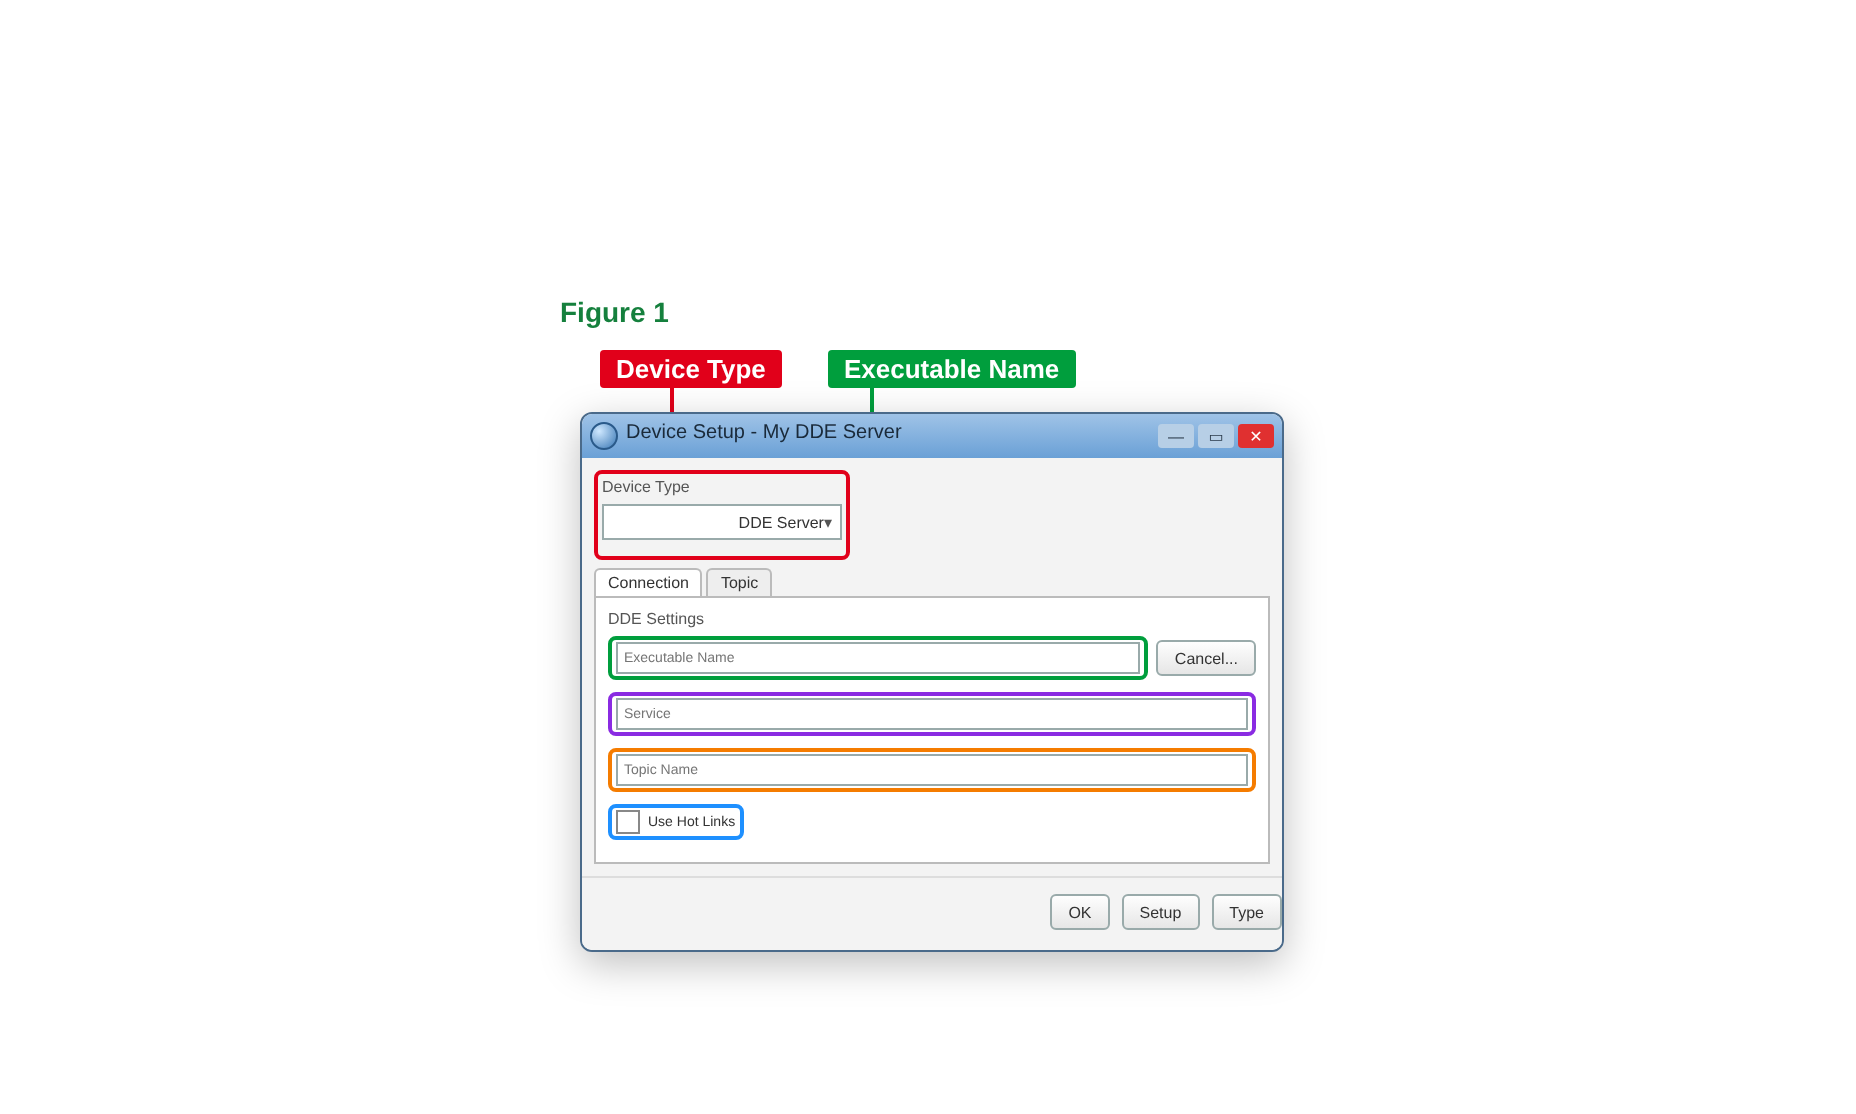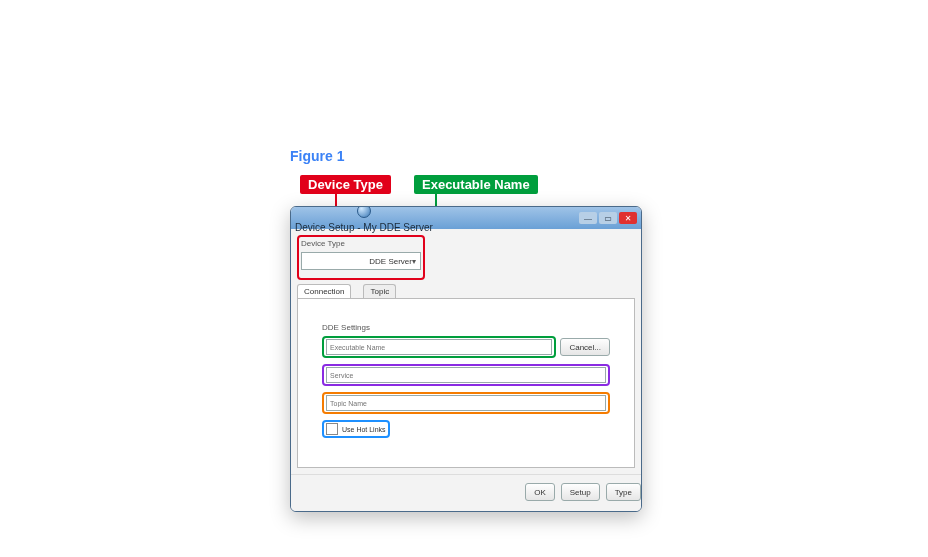--- a/index.html
+++ b/index.html
@@ -13,25 +13,25 @@
     color: #333;
     position: relative;
   }
   .page {
     position: relative;
     width: 928px;
     height: 557px;
   }
   .figure-title {
     position: absolute;
-    left: 290px;
+    left: 280px;
     top: 148px;
     font-size: 14px;
     font-weight: bold;
-    color: #3b82f6;
+    color: #15803d;
   }
   
   .callout {
     position: absolute;
     color: #fff;
     font-size: 13px;
     font-weight: bold;
     padding: 2px 8px;
     border-radius: 2px;
     white-space: nowrap;
@@ -70,23 +70,22 @@
     background: linear-gradient(to bottom, #9fc3e7, #6aa0d6);
     display: flex;
     align-items: center;
     justify-content: space-between;
     padding: 0 4px;
     font-size: 10px;
     color: #1a2a3a;
   }
   .titlebar .left {
     display: flex;
-    align-items: center;
+    align-items: flex-start;
     gap: 4px;
-    flex-direction: column;
   }
   .titlebar .appicon {
     width: 12px; height: 12px;
     background: radial-gradient(circle at 30% 30%, #cfe8ff, #3a78b5);
     border-radius: 50%;
     border: 1px solid #2a5a8a;
   }
   .titlebar .wbtns {
     display: flex;
     gap: 2px;
@@ -138,38 +137,38 @@
   
   .hl-red {
     border: 2px solid #e1001a;
     border-radius: 4px;
     padding: 2px;
     width: fit-content;
   }
 
   .tabs {
     display: flex;
-    gap: 12px;
+    gap: 2px;
     margin-top: 4px;
     font-size: 8px;
   }
   .tab {
     padding: 2px 6px;
     background: #eee;
     border: 1px solid #bbb;
     border-bottom: none;
     border-radius: 3px 3px 0 0;
   }
   .tab.active {
     background: #fff;
   }
   .panel {
     background: #fff;
     border: 1px solid #bbb;
-    padding: 24px;
+    padding: 6px;
     min-height: 120px;
   }
   .field-row {
     display: flex;
     align-items: center;
     gap: 4px;
     margin-bottom: 6px;
   }
   .text-input {
     flex: 1;

